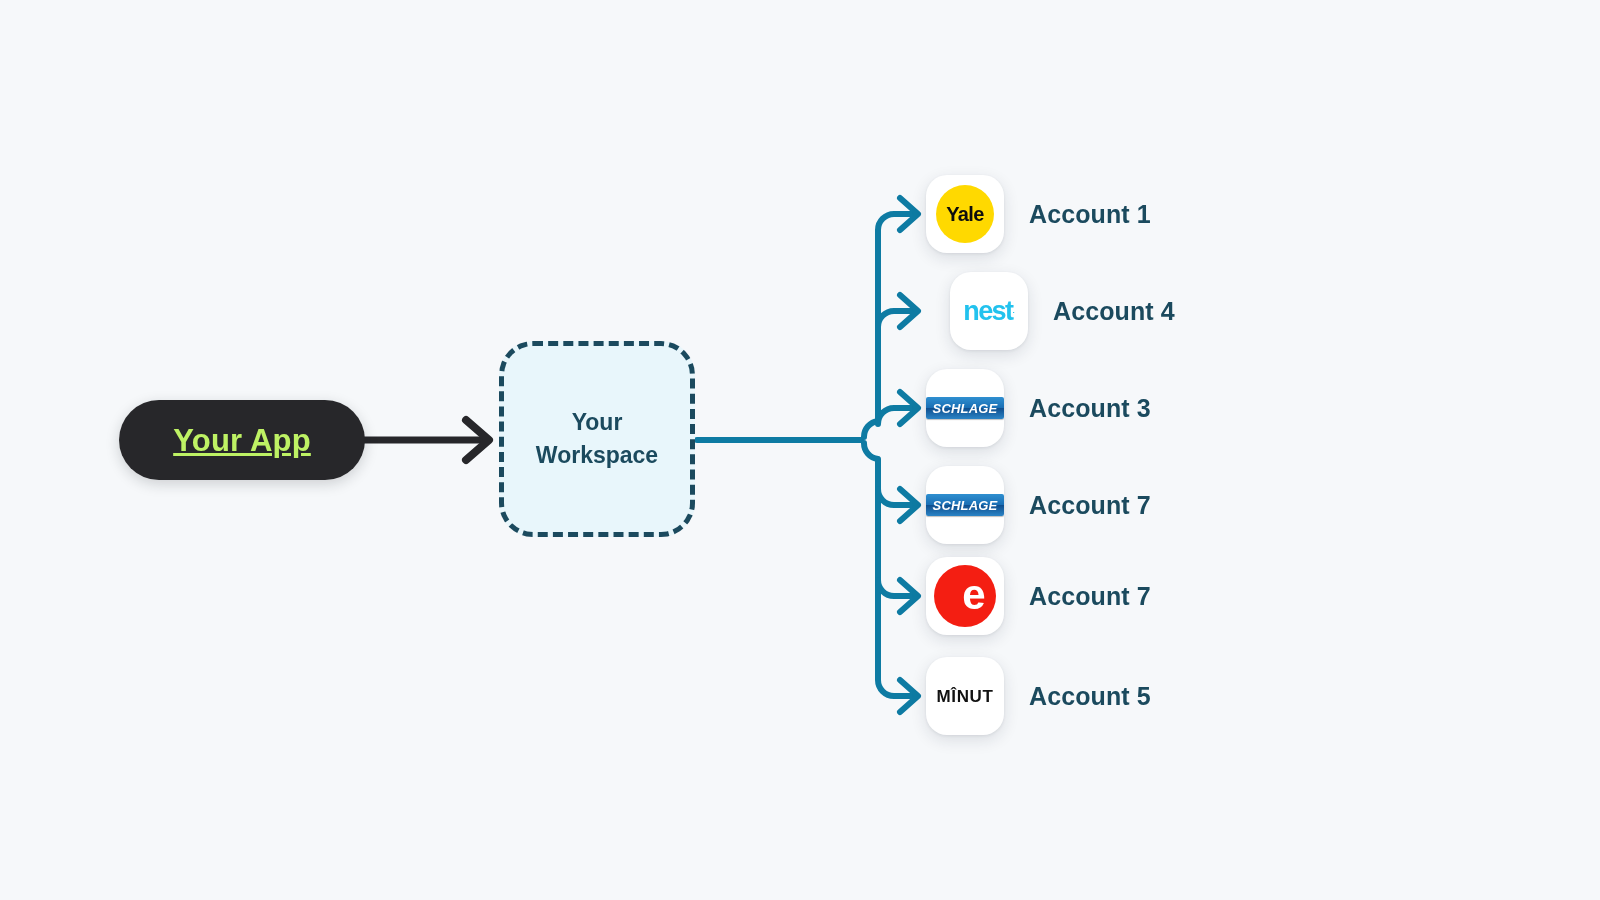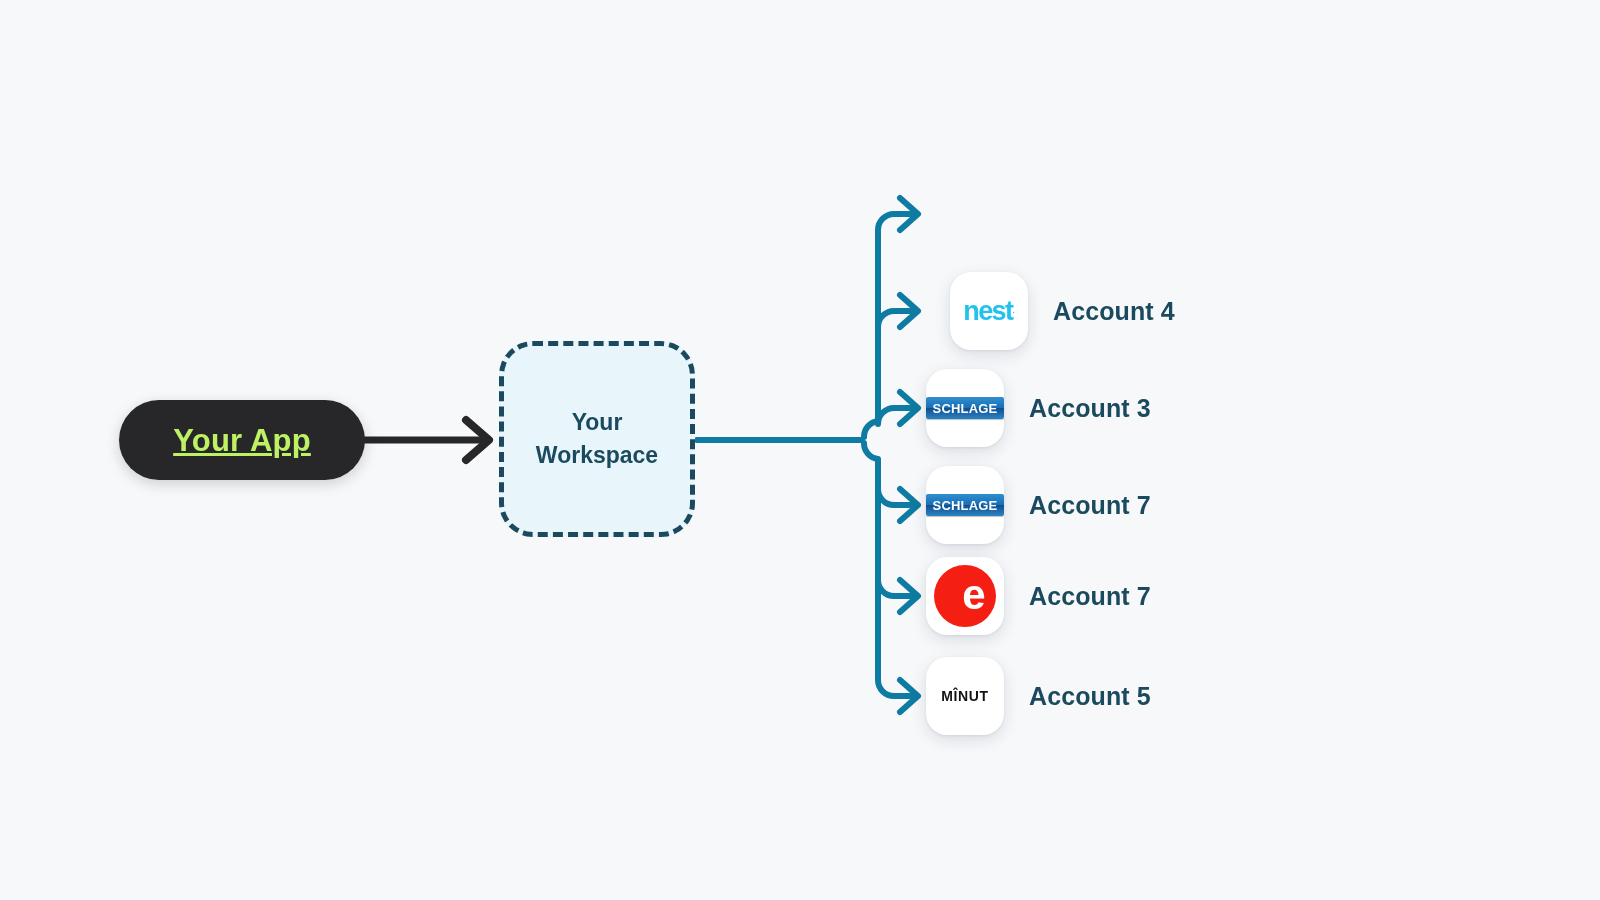--- a/index.html
+++ b/index.html
@@ -144,20 +144,21 @@
     border-radius: 2px;
     display: flex;
     align-items: center;
     justify-content: center;
     box-shadow: 0 1px 1px rgba(0,0,0,0.25);
   }
   .logo-schlage-text {
     color: #ffffff;
     font-size: 13px;
     font-weight: bold;
+    font-style: italic;
     letter-spacing: 0.2px;
     line-height: 1;
   }
   .logo-eufy-circle {
     width: 62px;
     height: 62px;
     border-radius: 50%;
     background: #f41e12;
     display: flex;
     align-items: center;
@@ -167,21 +168,21 @@
   .logo-eufy-text {
     color: #ffffff;
     font-size: 42px;
     font-weight: bold;
     line-height: 1;
     margin-left: 18px;
     margin-top: -2px;
   }
   .logo-minut-text {
     color: #121212;
-    font-size: 14px;
+    font-size: 17px;
     font-weight: bold;
     letter-spacing: 0.6px;
     line-height: 1;
   }
 </style>
 </head>
 <body>
 
 <div id="canvas">
 
@@ -218,20 +219,28 @@
 
   <div class="app-pill">
     <span class="app-pill-label">Your App</span>
   </div>
 
   <div class="workspace">
     <span class="workspace-label">Your
 Workspace</span>
   </div>
 
+  <div class="account-row" style="top:175px;">
+    <div class="logo-tile">
+      <div class="logo-yale-circle">
+        <span class="logo-yale-text">Yale</span>
+      </div>
+    </div>
+    <span class="account-label">Account 1</span>
+  </div>
 
   <div class="account-row" style="top:272px;padding-left:24px;">
     <div class="logo-tile">
       <span class="logo-nest-text">nest</span>
       <span class="logo-nest-text logo-nest-tm">.</span>
     </div>
     <span class="account-label">Account 4</span>
   </div>
 
   <div class="account-row" style="top:369px;">

